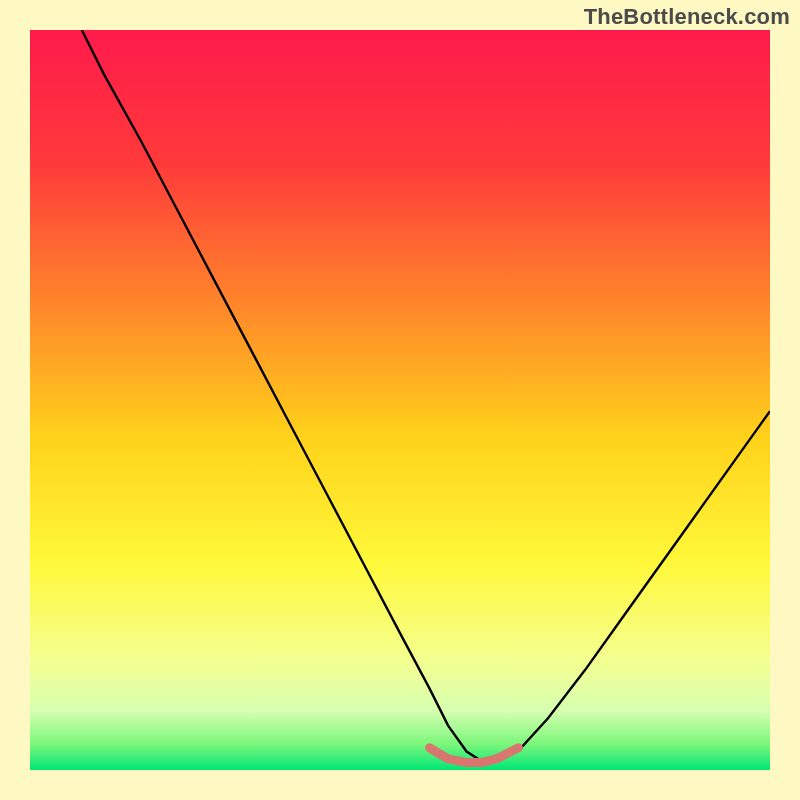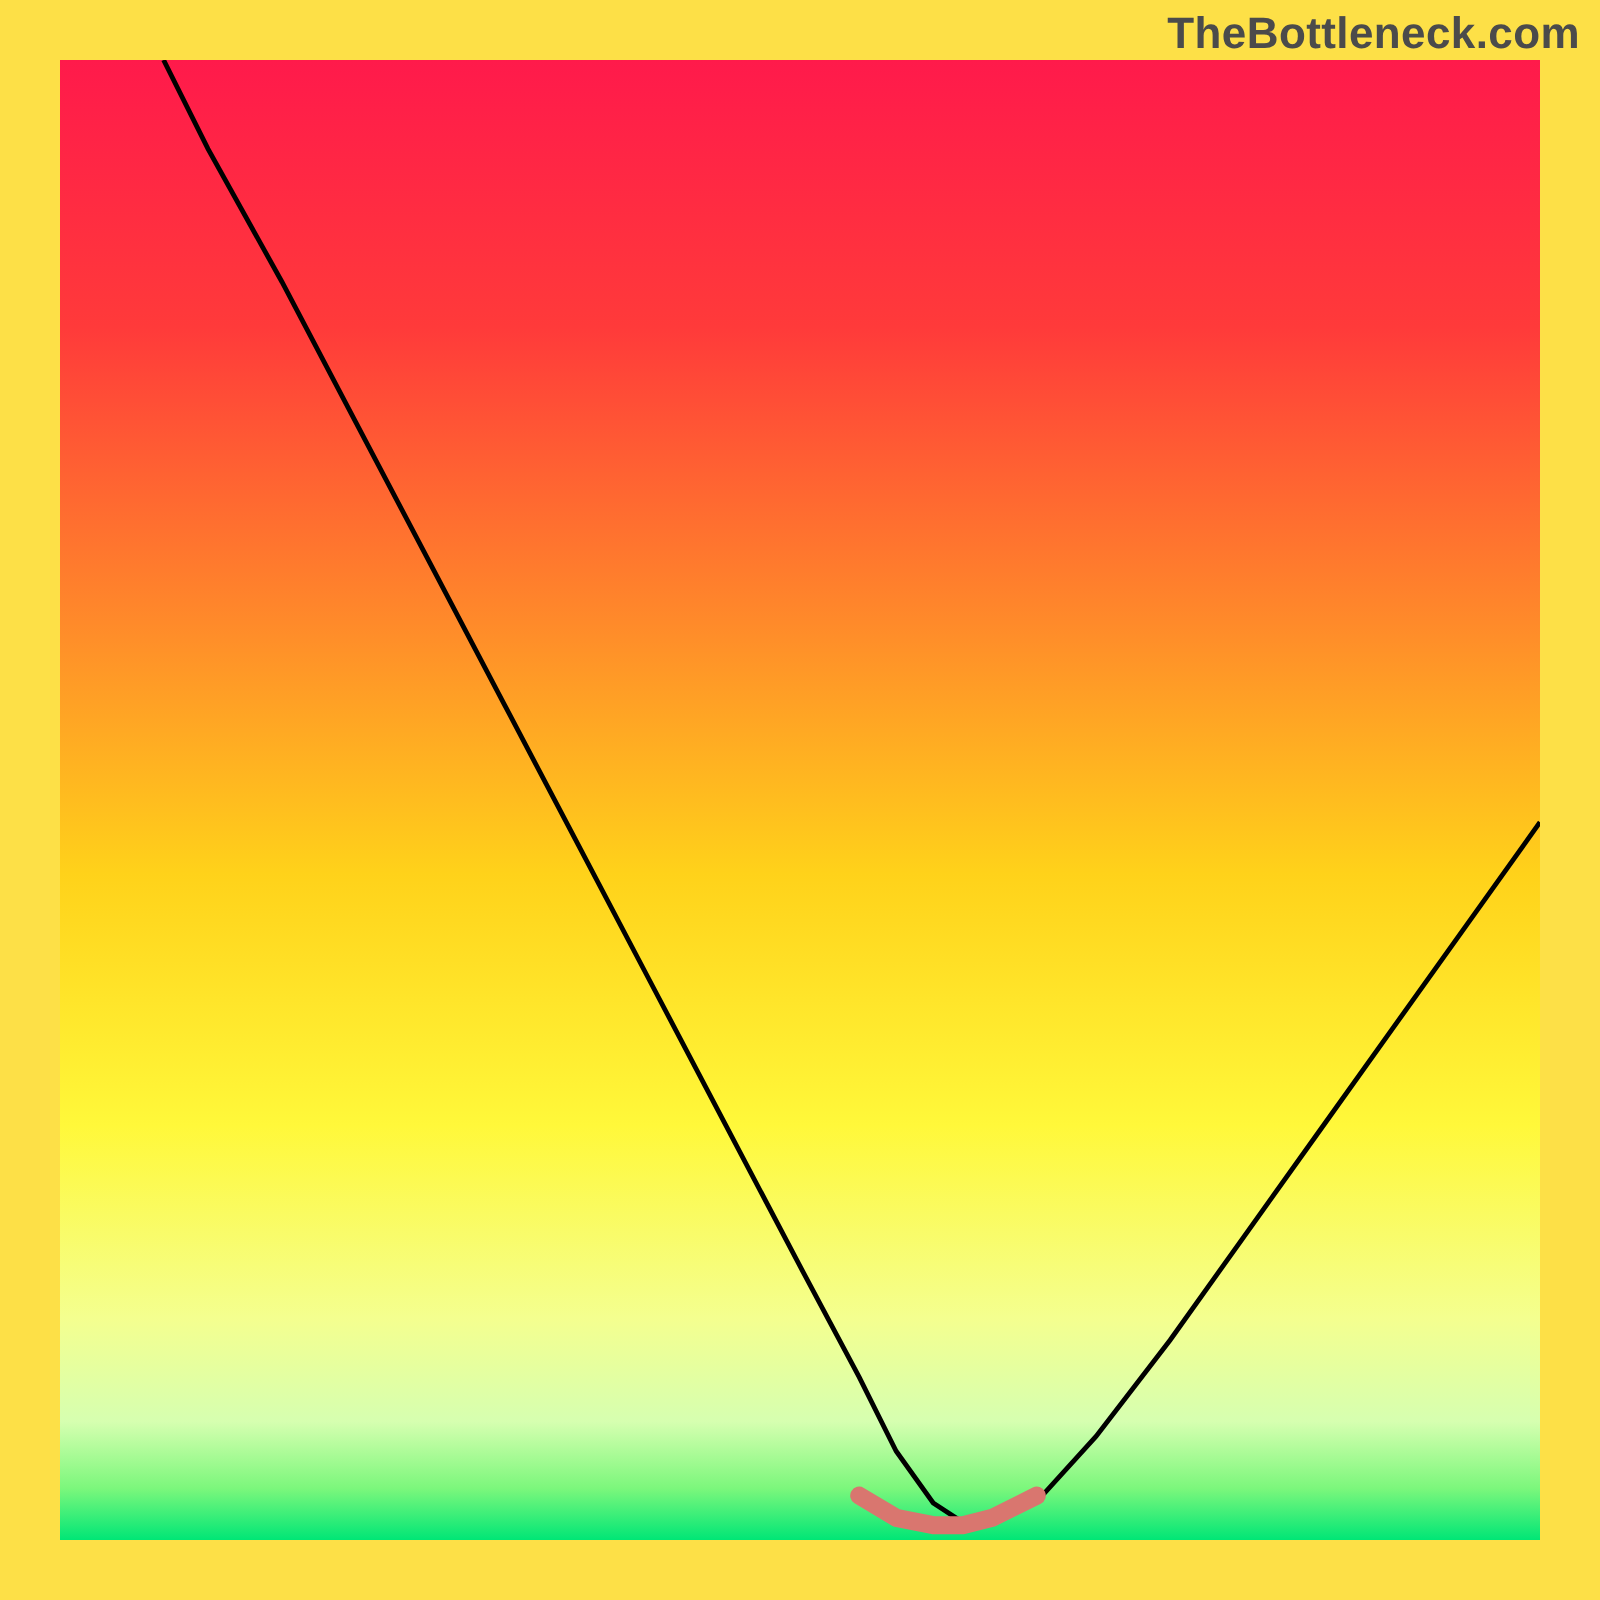--- a/index.html
+++ b/index.html
@@ -8,21 +8,21 @@
     width: 800px;
     height: 800px;
     background: #000;
     overflow: hidden;
     font-family: Arial, Helvetica, sans-serif;
   }
   .frame {
     position: relative;
     width: 800px;
     height: 800px;
-    background: #fde047;
+    background: #fef9c3;
   }
   .watermark {
     position: absolute;
     top: 4px;
     right: 10px;
     font-size: 22px;
     font-weight: 600;
     color: #4b4b4b;
     letter-spacing: 0.2px;
     z-index: 10;

